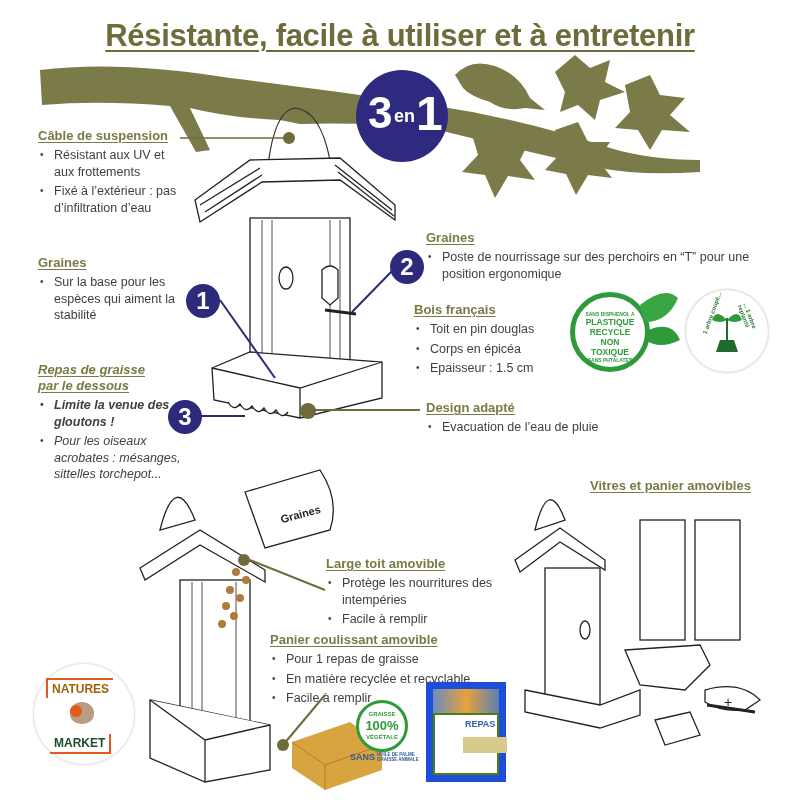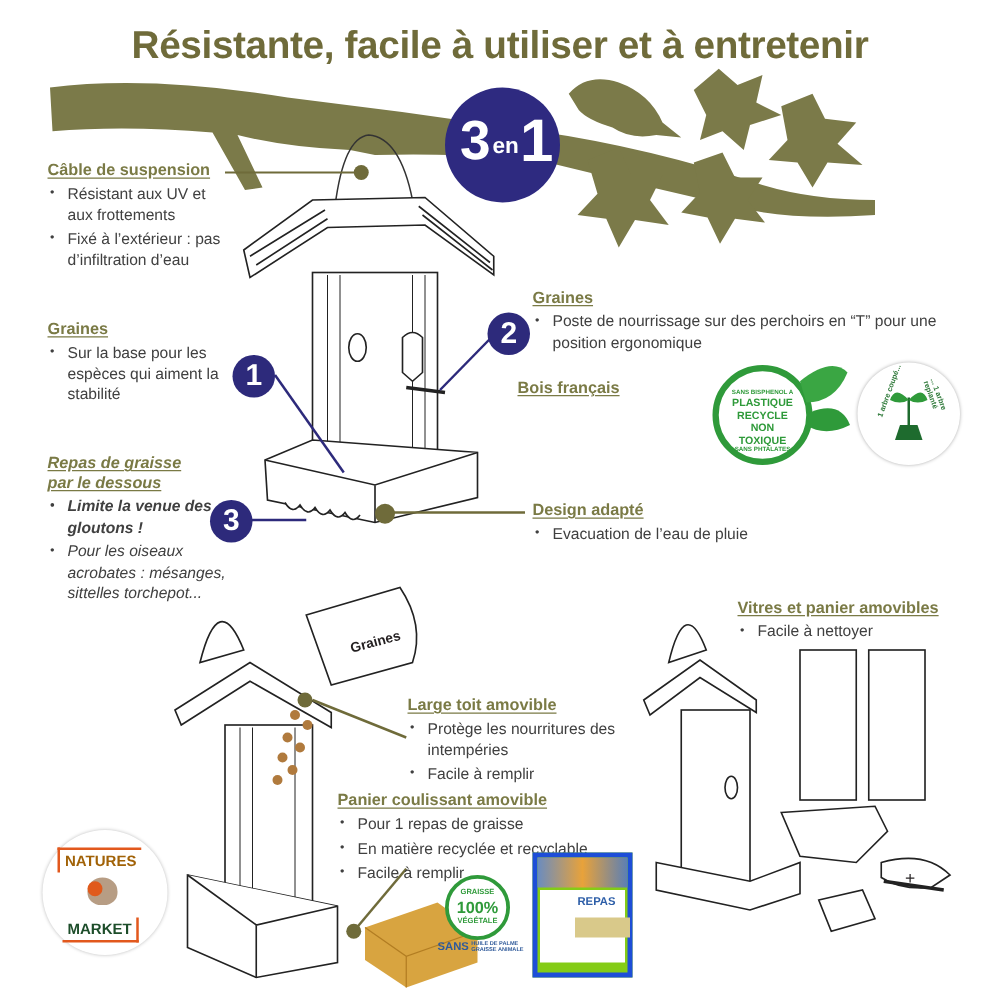--- a/index.html
+++ b/index.html
@@ -3,21 +3,21 @@
 <meta charset="utf-8">
 <style>
   * { box-sizing: border-box; margin: 0; padding: 0; }
   html, body { width: 800px; height: 800px; background: #ffffff; overflow: hidden; }
   body { position: relative; font-family: "Liberation Sans", "DejaVu Sans", sans-serif; color: #231f20; }
   .abs { position: absolute; }
   .title {
     left: 0; top: 18px; width: 800px; text-align: center;
     font-size: 31px; font-weight: bold; color: #6f6b3a; letter-spacing: -0.3px;
   }
-  .title span { text-decoration-thickness: 2px; text-underline-offset: 4px; }
+  .title span { text-decoration: underline; text-decoration-thickness: 2px; text-underline-offset: 4px; }
   .heading {
     font-size: 13px; font-weight: bold; color: #7a7a45;
     text-decoration: underline; text-underline-offset: 2px; line-height: 16px;
   }
   ul.bullets { list-style: none; font-size: 12.5px; line-height: 16.5px; color: #404040; }
   ul.bullets li { position: relative; padding-left: 16px; margin-top: 3px; }
   ul.bullets li::before { content: "\2022"; position: absolute; left: 2px; top: 0; font-size: 10px; }
   ul.bullets li.bold { font-weight: bold; }
   .num-badge {
     width: 34px; height: 34px; border-radius: 50%; background: #2d2a7b; color: #fff;
@@ -158,20 +158,25 @@
 
 <div class="abs" style="left:426px; top:230px; width:330px;">
   <div class="heading">Graines</div>
   <ul class="bullets">
     <li>Poste de nourrissage sur des perchoirs en “T” pour une position ergonomique</li>
   </ul>
 </div>
 
 <div class="abs" style="left:414px; top:302px; width:140px;">
   <div class="heading">Bois français</div>
+  <ul class="bullets">
+    <li>Toit en pin douglas</li>
+    <li>Corps en épicéa</li>
+    <li>Epaisseur : 1.5 cm</li>
+  </ul>
 </div>
 
 <div class="abs green-badge" style="left:570px; top:292px; width:80px; height:80px; font-size:8.5px; line-height:10px; padding-top:14px;">
   <div style="font-size:5px; line-height:6px;">SANS BISPHENOL A</div>
   <div>PLASTIQUE</div>
   <div>RECYCLE</div>
   <div>NON</div>
   <div>TOXIQUE</div>
   <div style="font-size:5px; line-height:6px;">SANS PHTALATES</div>
 </div>
@@ -194,23 +199,20 @@
   <div class="heading">Design adapté</div>
   <ul class="bullets">
     <li>Evacuation de l’eau de pluie</li>
   </ul>
 </div>
 
 <div class="abs" style="left:280px; top:508px; font-size:11px; font-weight:bold; transform:rotate(-15deg);">Graines</div>
 
 <div class="abs" style="left:590px; top:478px; width:200px;">
   <div class="heading">Vitres et panier amovibles</div>
-  <ul class="bullets">
-    <li>Facile à nettoyer</li>
-  </ul>
 </div>
 
 <div class="abs" style="left:326px; top:556px; width:190px;">
   <div class="heading">Large toit amovible</div>
   <ul class="bullets">
     <li>Protège les nourritures des intempéries</li>
     <li>Facile à remplir</li>
   </ul>
 </div>
 
@@ -229,21 +231,21 @@
   <div>VÉGÉTALE</div>
 </div>
 <div class="abs" style="left:350px; top:752px; display:flex; align-items:center; gap:2px;">
   <span style="font-size:9px; font-weight:bold; color:#2f5a9a;">SANS</span>
   <span style="font-size:4.5px; line-height:5px; font-weight:bold; color:#2f5a9a;">
     <span>HUILE DE PALME</span><br>
     <span>GRAISSE ANIMALE</span>
   </span>
 </div>
 
-<div class="abs" style="left:426px; top:682px; width:80px; height:100px; background:#84cc16; border:4px solid #1d4ed8;">
+<div class="abs" style="left:426px; top:682px; width:80px; height:100px; background:#4d7c0f; border:7px solid #1d4ed8;">
   <div style="height:24px; background:linear-gradient(90deg,#6a8cc0,#e8a23a,#5b7fb5);"></div>
   <div style="background:#fff; margin:2px; height:58px; position:relative;">
     <div style="position:absolute; left:30px; top:4px; font-size:9px; font-weight:bold; color:#2d5ea8;">REPAS</div>
     <div style="position:absolute; left:28px; top:22px; width:44px; height:16px; background:#d9c98a;"></div>
   </div>
 </div>
 
 <div class="abs" style="left:724px; top:694px; font-size:14px;">+</div>
 
 <div class="abs" style="left:34px; top:664px; width:100px; height:100px; border-radius:50%; background:#fff; box-shadow:0 0 3px #bbb;">

